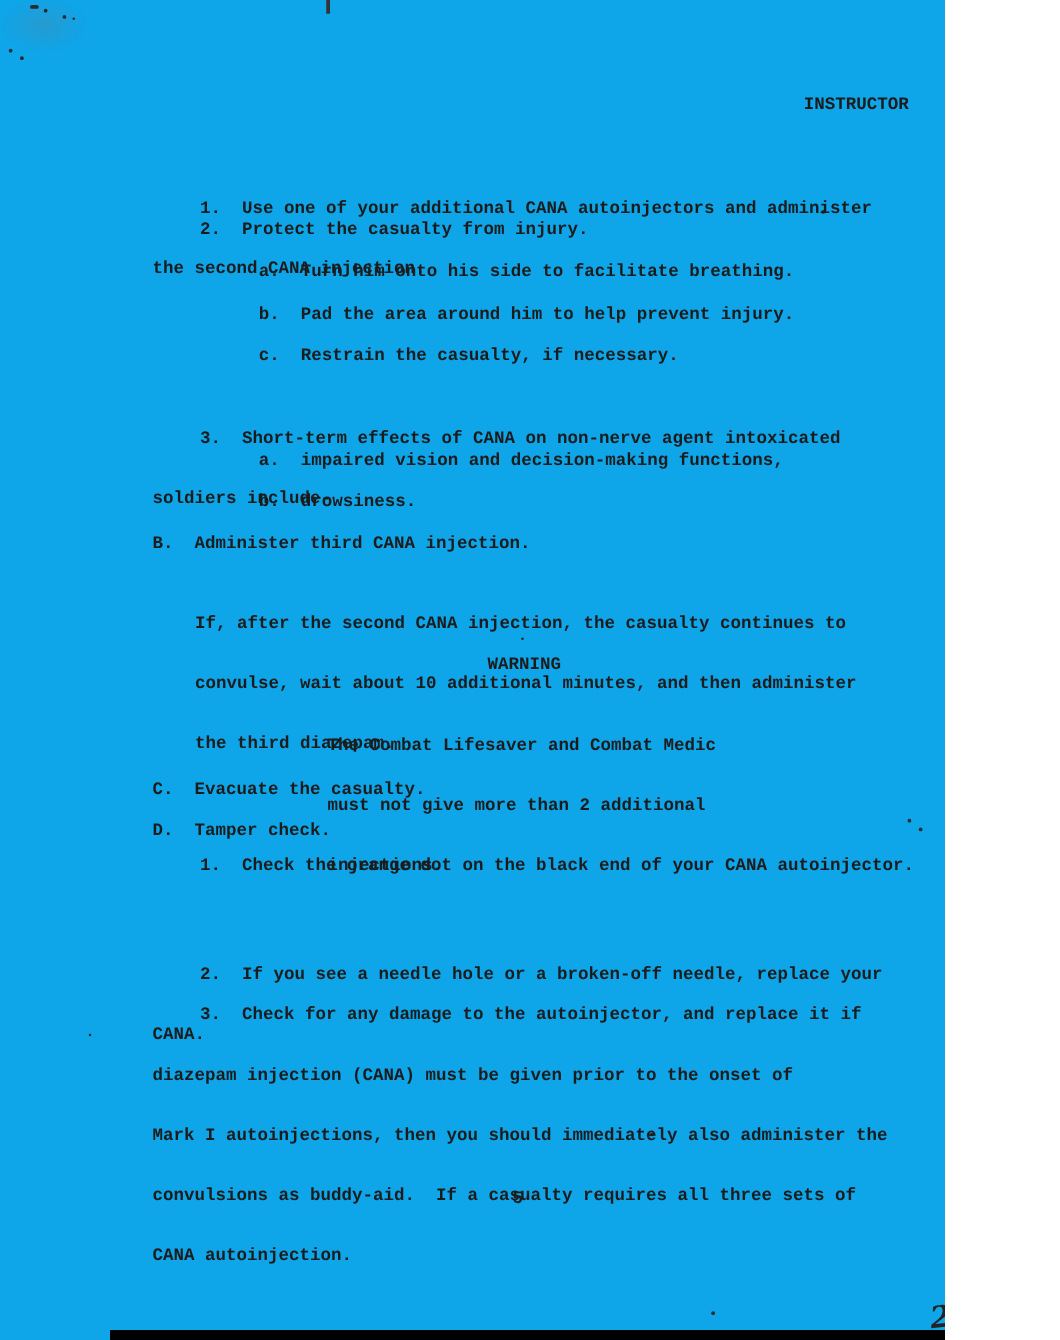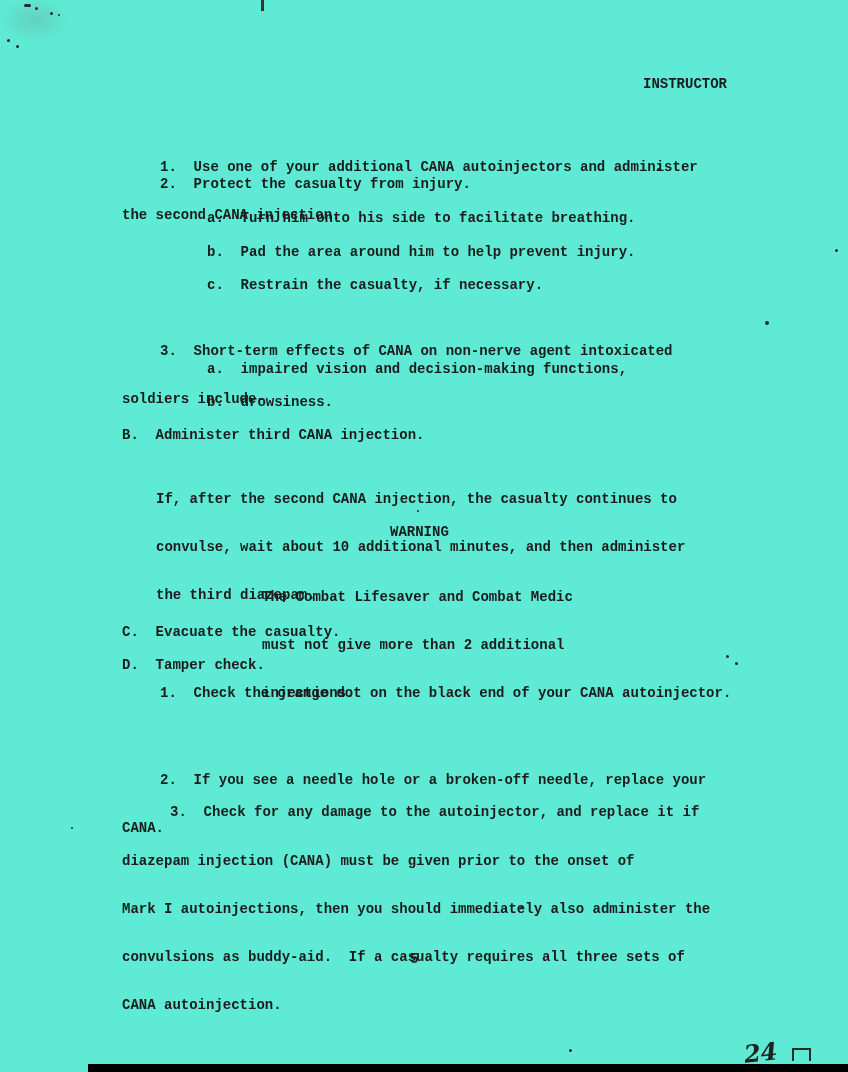--- a/index.html
+++ b/index.html
@@ -1,20 +1,20 @@
 <!DOCTYPE html>
 <html><head>
 <meta charset="utf-8">
 <style>
   html, body { margin: 0; padding: 0; background: #ffffff; }
   .page {
     position: relative;
-    width: 848px;
+    width: 756px;
     height: 1072px;
-    background: #5eead4;
+    background: #0ea5e9;
     overflow: hidden;
     font-family: "Liberation Mono", "DejaVu Sans Mono", monospace;
     font-weight: 700;
     color: #1c1c1c;
   }
   .block {
     position: absolute;
     font-size: 14px;
     line-height: 16px;
     white-space: pre;
@@ -123,21 +123,21 @@
   <div class="block" style="top:624px;left:122px;">C.  Evacuate the casualty.</div>
   <div class="block" style="top:657px;left:122px;">D.  Tamper check.</div>
 
   <div class="block" style="top:685px;left:160px;">1.  Check the orange dot on the black end of your CANA autoinjector.</div>
 
   <div class="block" style="top:740px;left:122px;">
     <span class="ln ind">2.  If you see a needle hole or a broken-off needle, replace your</span>
     <span class="ln">CANA.</span>
   </div>
 
-  <div class="block" style="top:772px;left:132px;">
+  <div class="block" style="top:772px;left:122px;">
     <span class="ln ind">3.  Check for any damage to the autoinjector, and replace it if</span>
   </div>
 
   <div class="block" style="top:821px;left:122px;">
     <span class="ln">diazepam injection (CANA) must be given prior to the onset of</span>
     <span class="ln">Mark I autoinjections, then you should immediately also administer the</span>
     <span class="ln">convulsions as buddy-aid.  If a casualty requires all three sets of</span>
     <span class="ln">CANA autoinjection.</span>
   </div>
 

